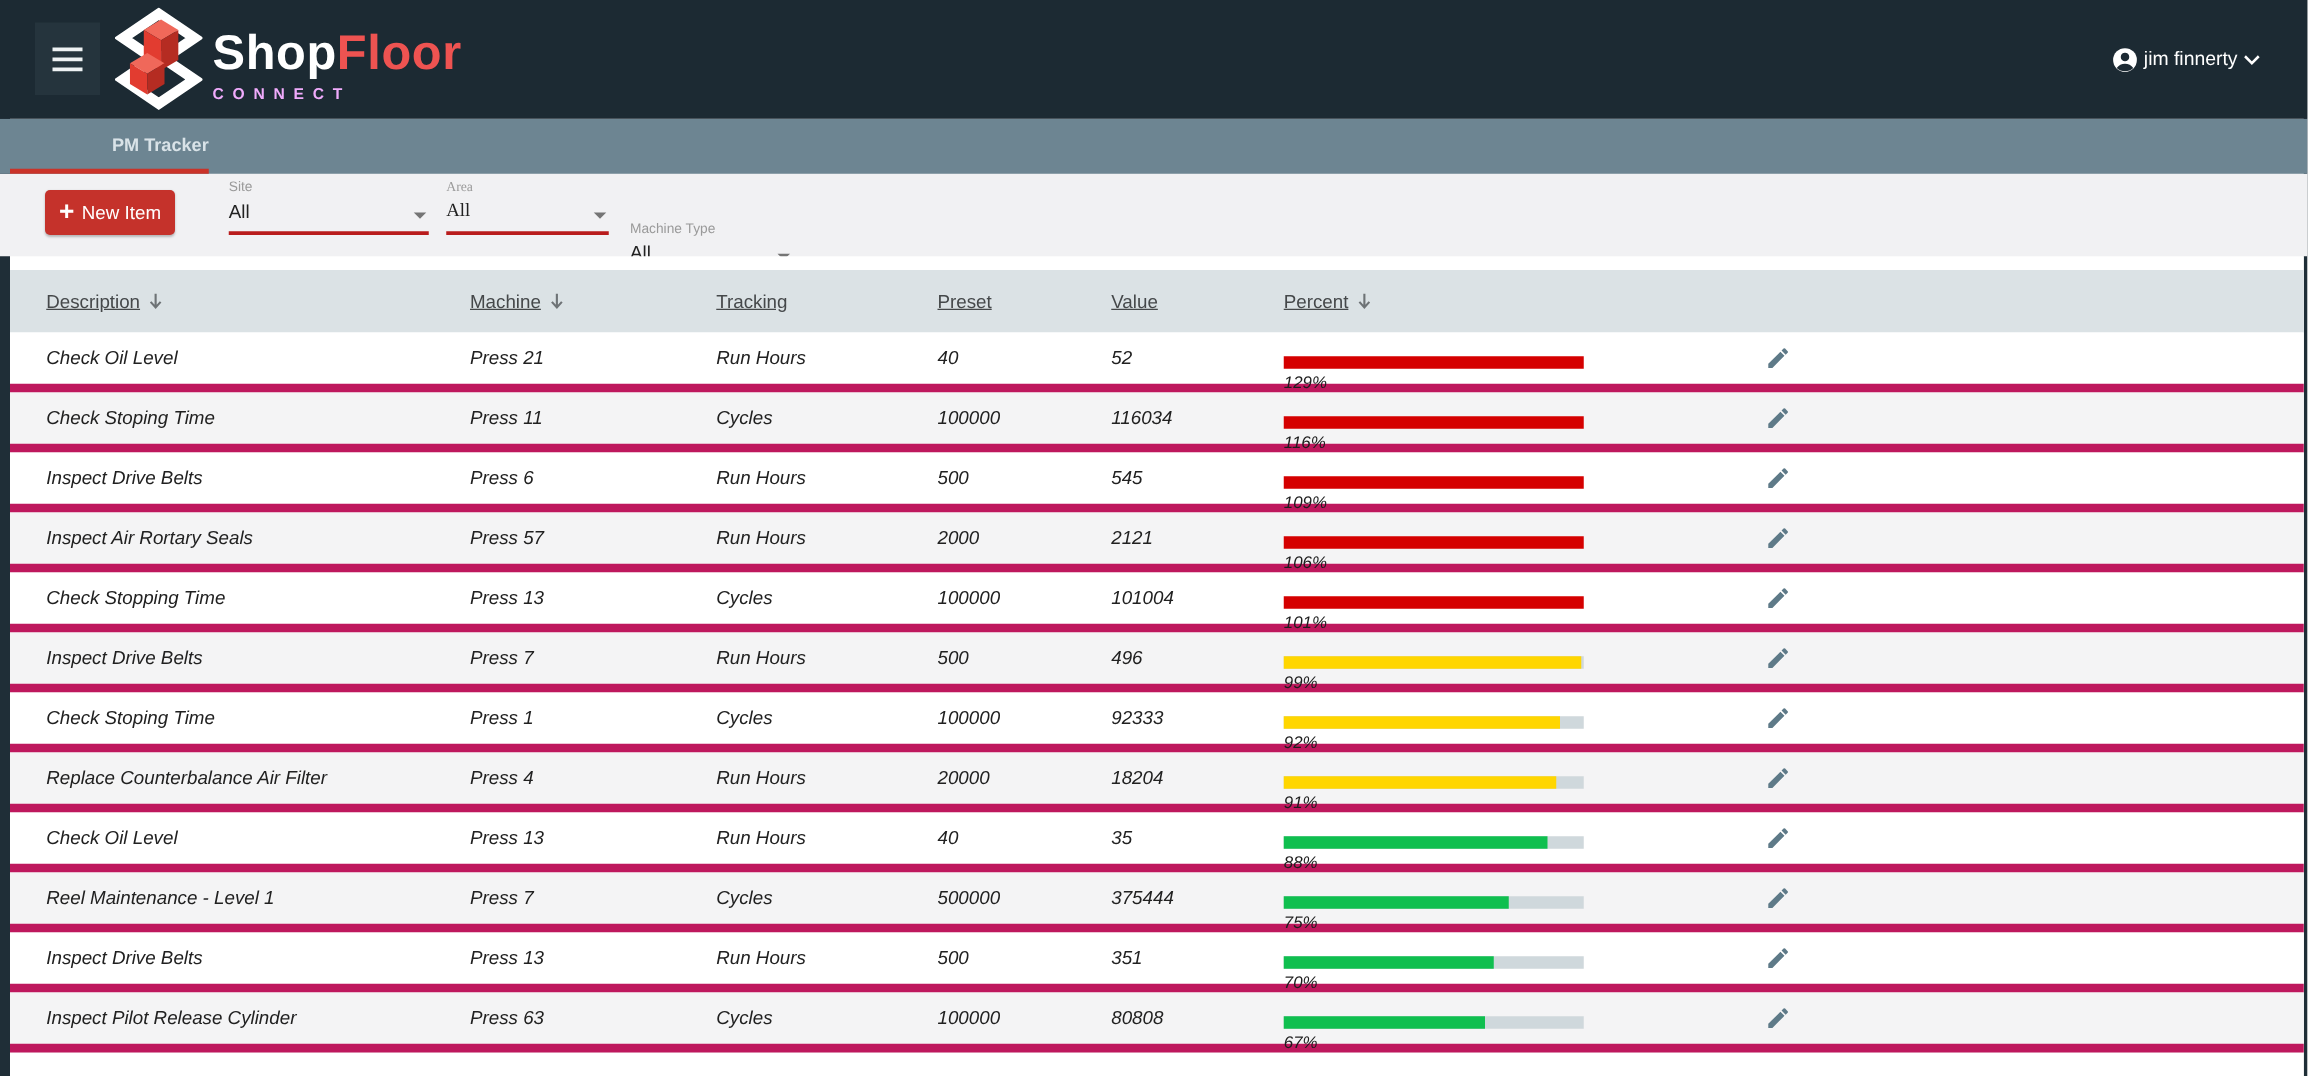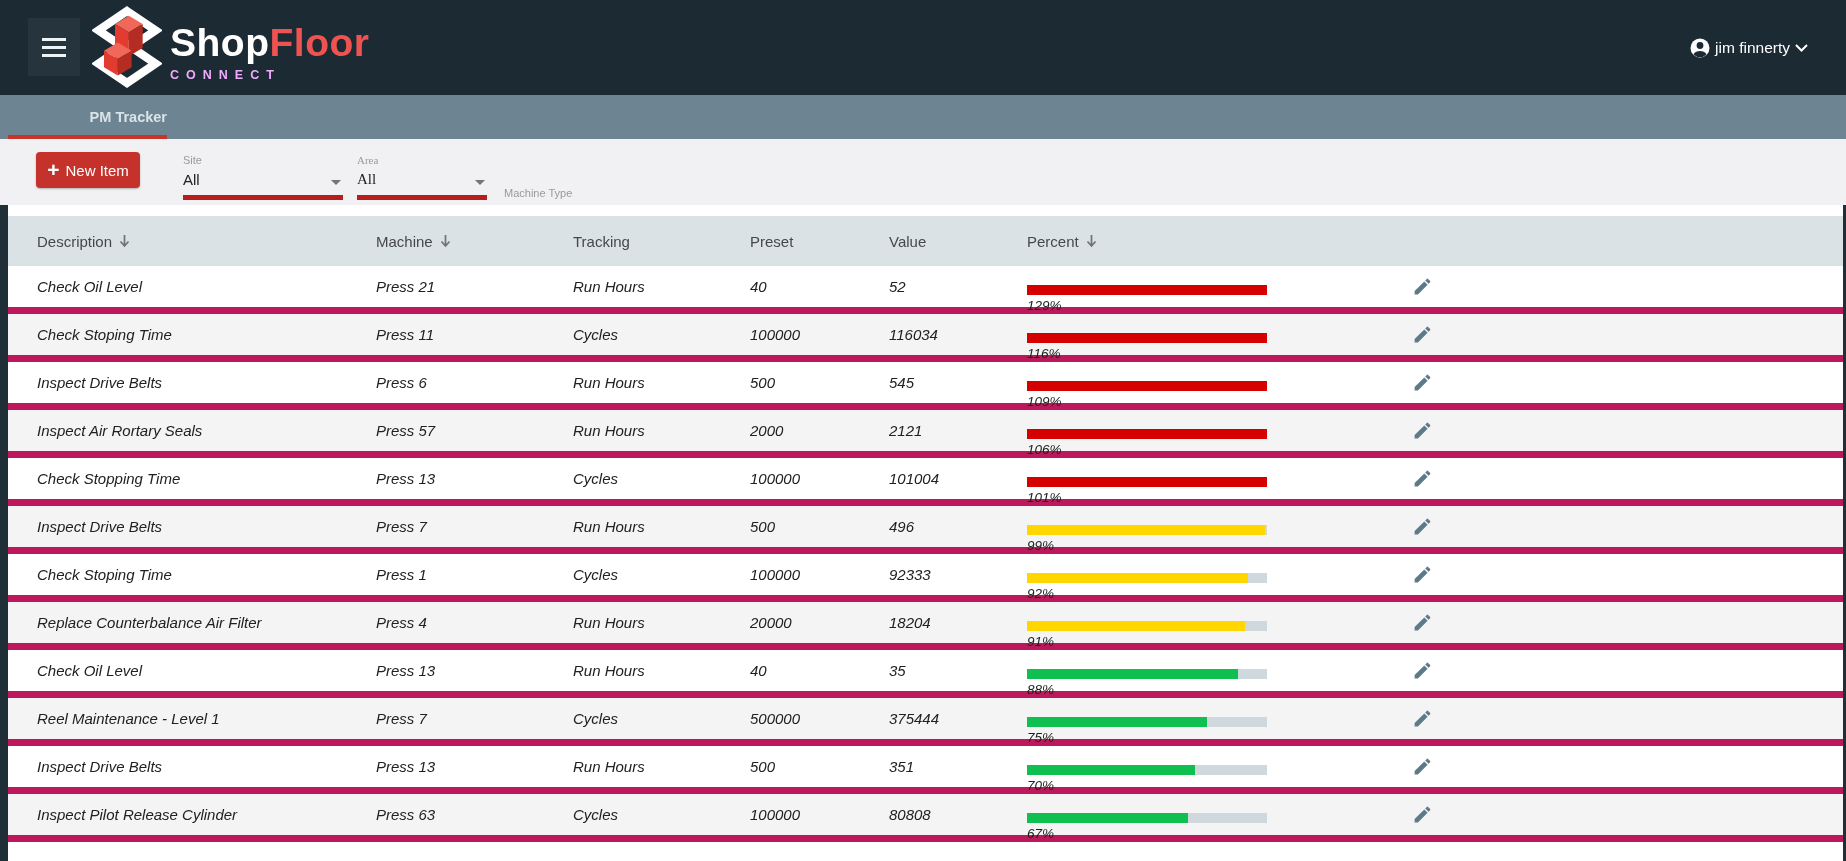--- a/index.html
+++ b/index.html
@@ -36,24 +36,24 @@
   .tab-indicator { position:absolute; left:8px; bottom:0; width:159px; height:4px; background:#ca3329; }
 
   
   .filters { position:relative; height:66px; background:#f1f1f3; }
   .new-item-btn { position:absolute; left:36px; top:13px; width:104px; height:36px;
     background:#c5322b; color:#ffffff; border:none; border-radius:4px; cursor:pointer;
     font-family:"Liberation Sans",sans-serif; font-size:15px;
     display:flex; align-items:center; justify-content:center; gap:6px;
     box-shadow:0 1px 2px rgba(0,0,0,0.25); }
   .new-item-btn .plus { font-size:21px; font-weight:bold; line-height:20px; }
-  .select-field { position:absolute; top:15px; cursor:pointer; }
+  .select-field { position:absolute; top:5px; cursor:pointer; }
   .select-field .flabel { font-size:11px; color:#9a9a9a; }
   .select-field .fvalue { display:flex; align-items:flex-end; justify-content:space-between;
-    border-bottom:5px solid #b91c1c; padding:5px 2px 7px 0; font-size:15px; color:#222; }
+    border-bottom:3px solid #b91c1c; padding:5px 2px 7px 0; font-size:15px; color:#222; }
   .dd-arrow { width:0; height:0; border-left:5px solid transparent; border-right:5px solid transparent;
     border-top:5px solid #757575; margin-bottom:3px; }
   .f-site { left:183px; width:160px; }
   .f-area { left:357px; width:130px;font-family:Liberation Serif, serif; }
   .f-machine-type { left:504px; width:130px;margin-top:33px; }
 
   
   .table-area { position:absolute; top:205px; left:8px; right:3px; bottom:0; background:#ffffff; }
   .thead { position:absolute; top:11px; left:0; right:0; height:50px; background:#dbe2e5;
     display:flex; align-items:center; font-size:15px; color:#45484a; }
@@ -65,21 +65,21 @@
   .cell { display:flex; align-items:center; }
   .c-desc     { width:368px; padding-left:29px; }
   .c-machine  { width:197px; }
   .c-tracking { width:177px; }
   .c-preset   { width:139px; }
   .c-value    { width:138px; }
   .c-percent  { width:373px; flex-direction:column; align-items:flex-start; justify-content:flex-start; padding-top:19px; }
   .c-edit     { width:44px; justify-content:center; }
   .c-rest     { flex:1; }
 
-  .thead .hcell { display:flex; align-items:center; gap:6px; cursor:pointer; }
+  .thead .hcell { display:flex; align-items:center; gap:6px; cursor:pointer;text-decoration:underline; }
   .sort-icon { display:block; }
 
   .bar-track { width:240px; height:10px; background:#cfd8dc; }
   .bar-fill  { height:10px; width:0; }
   .bar-label { font-size:13.5px; color:#1d1d1d; margin-top:3px; }
 
   .edit-btn { background:none; border:none; cursor:pointer; padding:2px; line-height:0; }
 </style>
 </head>
 <body>

